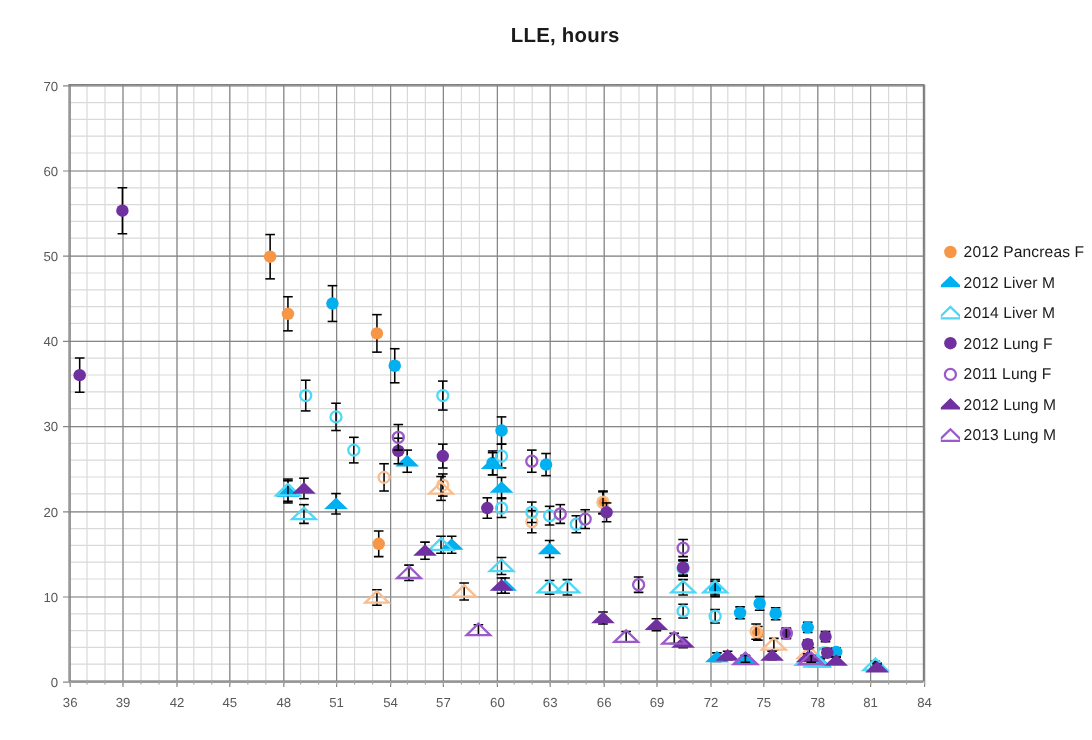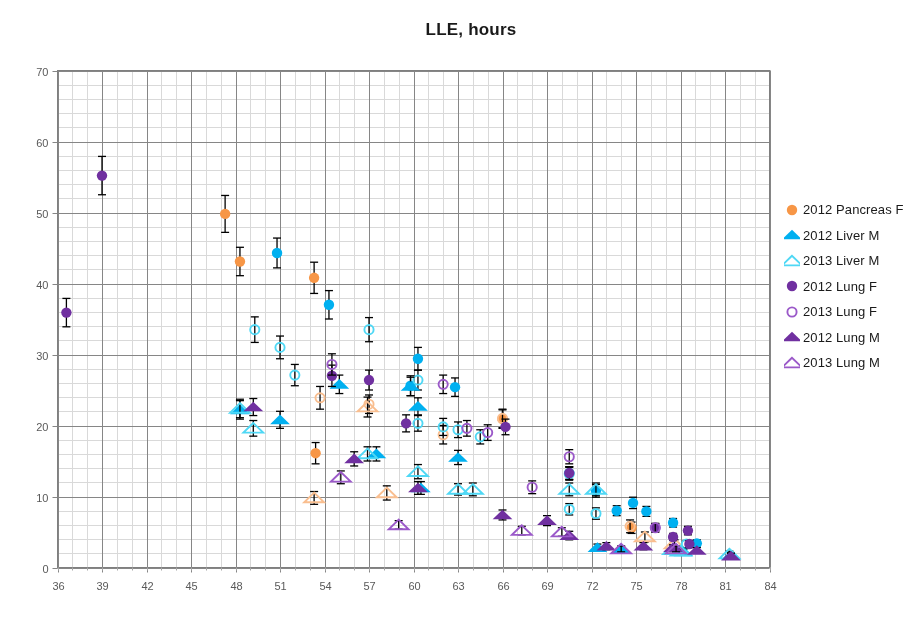--- a/index.html
+++ b/index.html
@@ -1080,33 +1080,33 @@
       <div class="legend-row">
         <span class="legend-marker"><svg width="16" height="16">
             <polygon points="8,2.7089999999999987 -1.879999999999999,12.329 17.88,12.329" fill="#00B0F0" stroke="none"></polygon>
           </svg></span>
         <span class="legend-text">2012 Liver  M</span>
       </div>
       <div class="legend-row">
         <span class="legend-marker"><svg width="16" height="16">
             <polygon points="8,2.7089999999999987 -1.879999999999999,12.329 17.88,12.329" fill="none" stroke="#4FD8F5" stroke-width="1.9"></polygon>
           </svg></span>
-        <span class="legend-text">2013 Liver  M</span>
+        <span class="legend-text">2014 Liver  M</span>
       </div>
       <div class="legend-row">
         <span class="legend-marker"><svg width="16" height="16">
             <circle cx="8" cy="8" r="5.2" fill="#7030A0" stroke="none"></circle>
           </svg></span>
         <span class="legend-text">2012 Lung F</span>
       </div>
       <div class="legend-row">
         <span class="legend-marker"><svg width="16" height="16">
             <circle cx="8" cy="8" r="4.6000000000000005" fill="none" stroke="#9B59C9" stroke-width="1.9"></circle>
           </svg></span>
-        <span class="legend-text">2013 Lung F</span>
+        <span class="legend-text">2011 Lung F</span>
       </div>
       <div class="legend-row">
         <span class="legend-marker"><svg width="16" height="16">
             <polygon points="8,2.7089999999999987 -1.879999999999999,12.329 17.88,12.329" fill="#7030A0" stroke="none"></polygon>
           </svg></span>
         <span class="legend-text">2012 Lung M</span>
       </div>
       <div class="legend-row">
         <span class="legend-marker"><svg width="16" height="16">
             <polygon points="8,2.7089999999999987 -1.879999999999999,12.329 17.88,12.329" fill="none" stroke="#9B59C9" stroke-width="1.9"></polygon>

